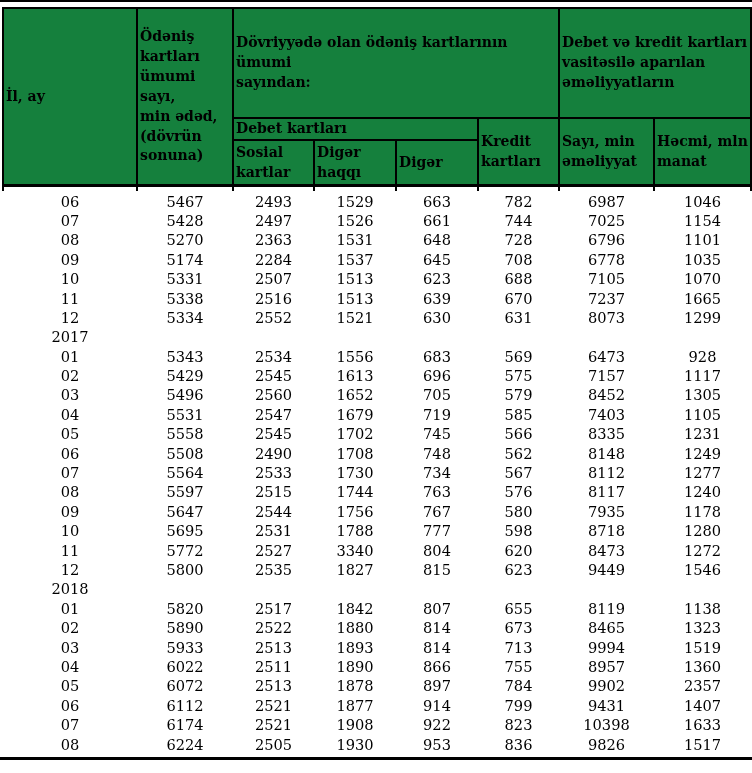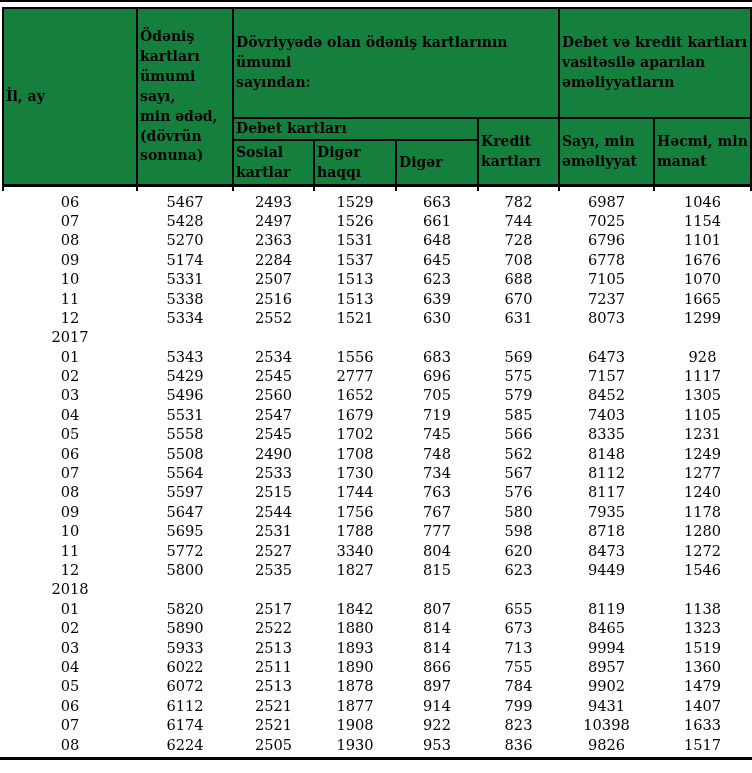--- a/index.html
+++ b/index.html
@@ -157,21 +157,21 @@
         <td>1101</td>
       </tr>
       <tr class="datarow">
         <td class="month">09</td>
         <td>5174</td>
         <td>2284</td>
         <td>1537</td>
         <td>645</td>
         <td>708</td>
         <td>6778</td>
-        <td>1676</td>
+        <td>1035</td>
       </tr>
       <tr class="datarow">
         <td class="month">10</td>
         <td>5331</td>
         <td>2507</td>
         <td>1513</td>
         <td>623</td>
         <td>688</td>
         <td>7105</td>
         <td>1070</td>
@@ -213,21 +213,21 @@
         <td>1556</td>
         <td>683</td>
         <td>569</td>
         <td>6473</td>
         <td>928</td>
       </tr>
       <tr class="datarow">
         <td class="month">02</td>
         <td>5429</td>
         <td>2545</td>
-        <td>2777</td>
+        <td>1613</td>
         <td>696</td>
         <td>575</td>
         <td>7157</td>
         <td>1117</td>
       </tr>
       <tr class="datarow">
         <td class="month">03</td>
         <td>5496</td>
         <td>2560</td>
         <td>1652</td>
@@ -377,21 +377,21 @@
         <td>1360</td>
       </tr>
       <tr class="datarow">
         <td class="month">05</td>
         <td>6072</td>
         <td>2513</td>
         <td>1878</td>
         <td>897</td>
         <td>784</td>
         <td>9902</td>
-        <td>1479</td>
+        <td>2357</td>
       </tr>
       <tr class="datarow">
         <td class="month">06</td>
         <td>6112</td>
         <td>2521</td>
         <td>1877</td>
         <td>914</td>
         <td>799</td>
         <td>9431</td>
         <td>1407</td>

